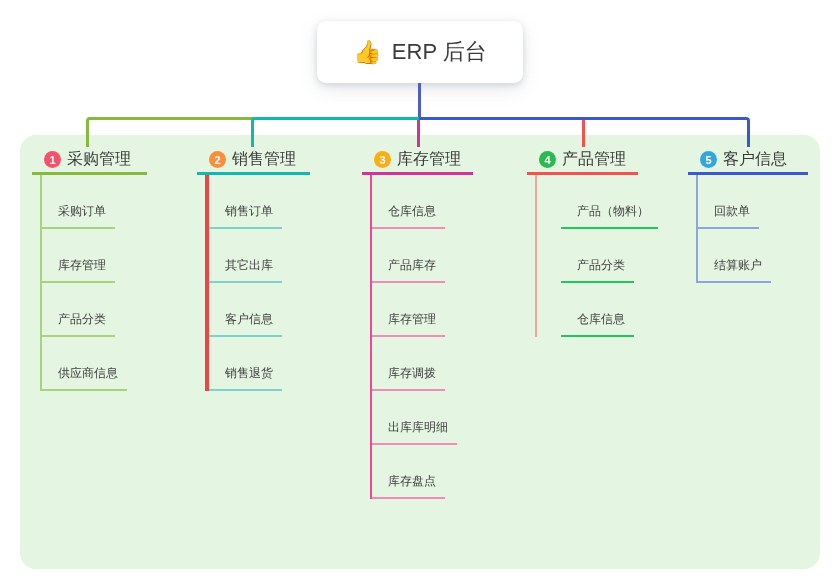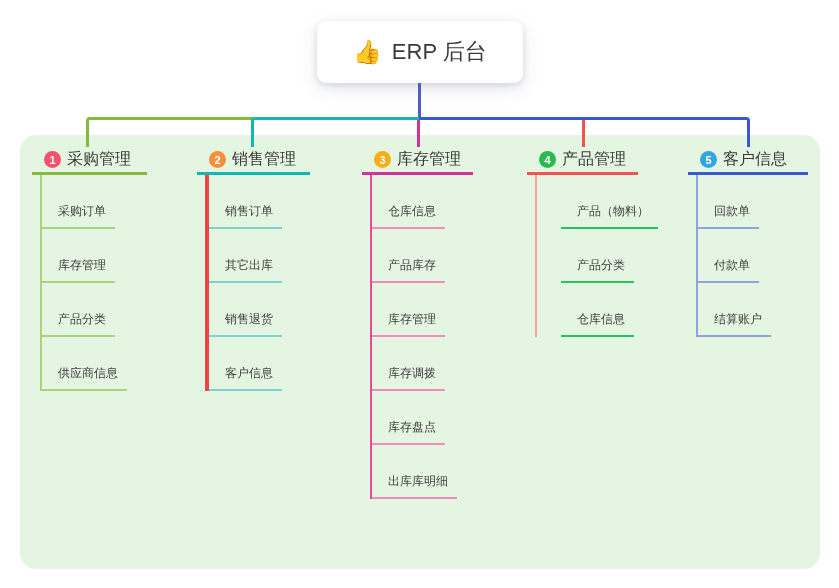--- a/index.html
+++ b/index.html
@@ -112,37 +112,37 @@
   </div>
 
   <div class="branch b2">
     <div class="branch-title">
       <span class="badge">2</span>
       <span>销售管理</span>
     </div>
     <div class="children">
       <div class="child">销售订单</div>
       <div class="child">其它出库</div>
+      <div class="child">客户信息</div>
       <div class="child">销售退货</div>
-      <div class="child">客户信息</div>
     </div>
   </div>
 
   <div class="branch b3">
     <div class="branch-title">
       <span class="badge">3</span>
       <span>库存管理</span>
     </div>
     <div class="children">
       <div class="child">仓库信息</div>
       <div class="child">产品库存</div>
       <div class="child">库存管理</div>
       <div class="child">库存调拨</div>
+      <div class="child">出库库明细</div>
       <div class="child">库存盘点</div>
-      <div class="child">出库库明细</div>
     </div>
   </div>
 
   <div class="branch b4">
     <div class="branch-title">
       <span class="badge">4</span>
       <span>产品管理</span>
     </div>
     <div class="children">
       <div class="child">产品（物料）</div>
@@ -151,18 +151,17 @@
     </div>
   </div>
 
   <div class="branch b5">
     <div class="branch-title">
       <span class="badge">5</span>
       <span>客户信息</span>
     </div>
     <div class="children">
       <div class="child">回款单</div>
-      <div class="child">付款单</div>
       <div class="child">结算账户</div>
     </div>
   </div>
 
 </div>
 
 </body></html>

